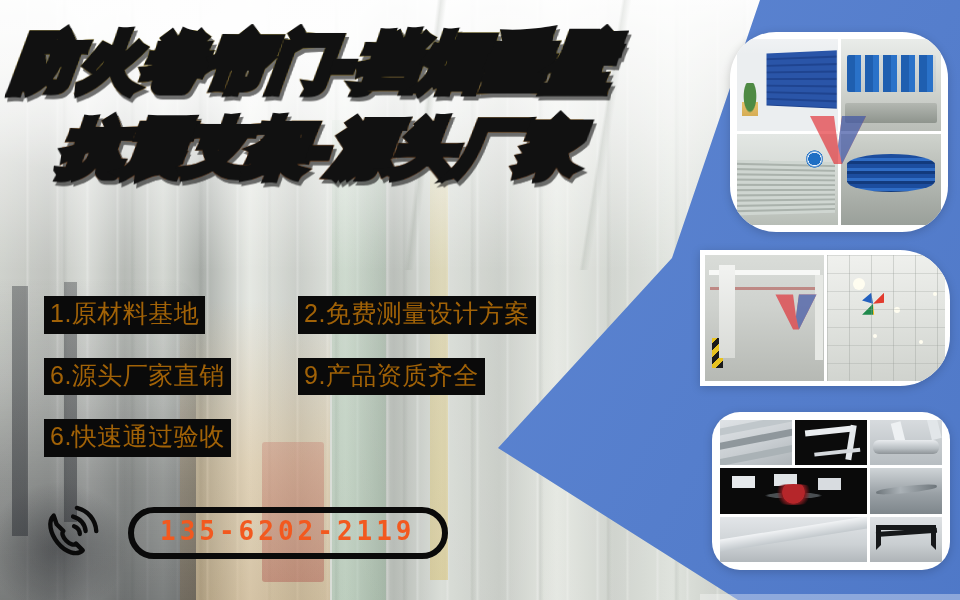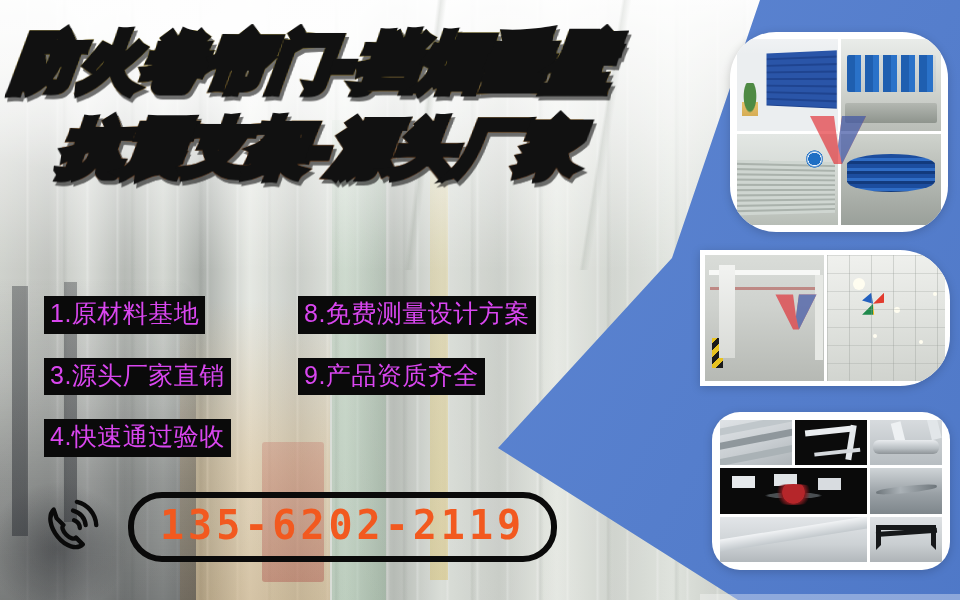--- a/index.html
+++ b/index.html
@@ -175,21 +175,21 @@
     left: 44px; top: 296px;
     display: grid;
     grid-template-columns: 240px auto;
     column-gap: 14px;
     row-gap: 24px;
   }
   .feature-item {
     display: inline-block;
     justify-self: start;
     background: #0a0a0a;
-    color: #d946ef;
+    color: #a16207;
     font-size: 25px;
     font-weight: 500;
     line-height: 1.18;
     padding: 3px 6px 5px 6px;
     letter-spacing: .5px;
     white-space: nowrap;
   }
 
   
   .phone-row {
@@ -201,21 +201,21 @@
   }
   .phone-icon { width: 62px; height: 58px; flex: none; }
   .phone-pill {
     border: 6px solid #0a0a0a;
     border-radius: 34px;
     padding: 2px 26px 6px 26px;
     background: rgba(255,255,255,0.04);
   }
   .phone-number {
     font-family: "DejaVu Sans Mono", "Liberation Mono", monospace;
-    font-size: 40px;
+    font-size: 26px;
     font-weight: 700;
     color: #f2591f;
     letter-spacing: 4px;
     line-height: 1.25;
     white-space: nowrap;
   }
 
   
   .collage {
     position: absolute;
@@ -452,24 +452,24 @@
     <div class="headline headline-1">
       <span class="txt">防火卷帘门-挡烟垂壁</span>
     </div>
     <div class="headline headline-2">
       <span class="txt">抗震支架-源头厂家</span>
     </div>
   </div>
 
   <div class="features">
     <div class="feature-item">1.原材料基地</div>
-    <div class="feature-item">8.免费测量设计方案</div>
-    <div class="feature-item">3.源头厂家直销</div>
+    <div class="feature-item">2.免费测量设计方案</div>
+    <div class="feature-item">6.源头厂家直销</div>
     <div class="feature-item">9.产品资质齐全</div>
-    <div class="feature-item">4.快速通过验收</div>
+    <div class="feature-item">6.快速通过验收</div>
   </div>
 
   <div class="phone-row">
     <svg class="phone-icon" viewBox="0 0 64 60">
       <path d="M10 12 C4 18, 6 30, 14 40 C22 50, 34 54, 40 48 L33 41 C31 43, 27 42, 23 38 C19 34, 18 30, 20 28 L13 21 Z" fill="none" stroke="#0a0a0a" stroke-width="4.5" stroke-linejoin="round" stroke-linecap="round"></path>
       <path d="M30 13 A17 17 0 0 1 43 28" fill="none" stroke="#0a0a0a" stroke-width="4.5" stroke-linecap="round"></path>
       <path d="M31 23 A9 9 0 0 1 37 31" fill="none" stroke="#0a0a0a" stroke-width="4.5" stroke-linecap="round"></path>
       <path d="M34 4 A26 26 0 0 1 54 28" fill="none" stroke="#0a0a0a" stroke-width="4.5" stroke-linecap="round"></path>
     </svg>
     <div class="phone-pill">

